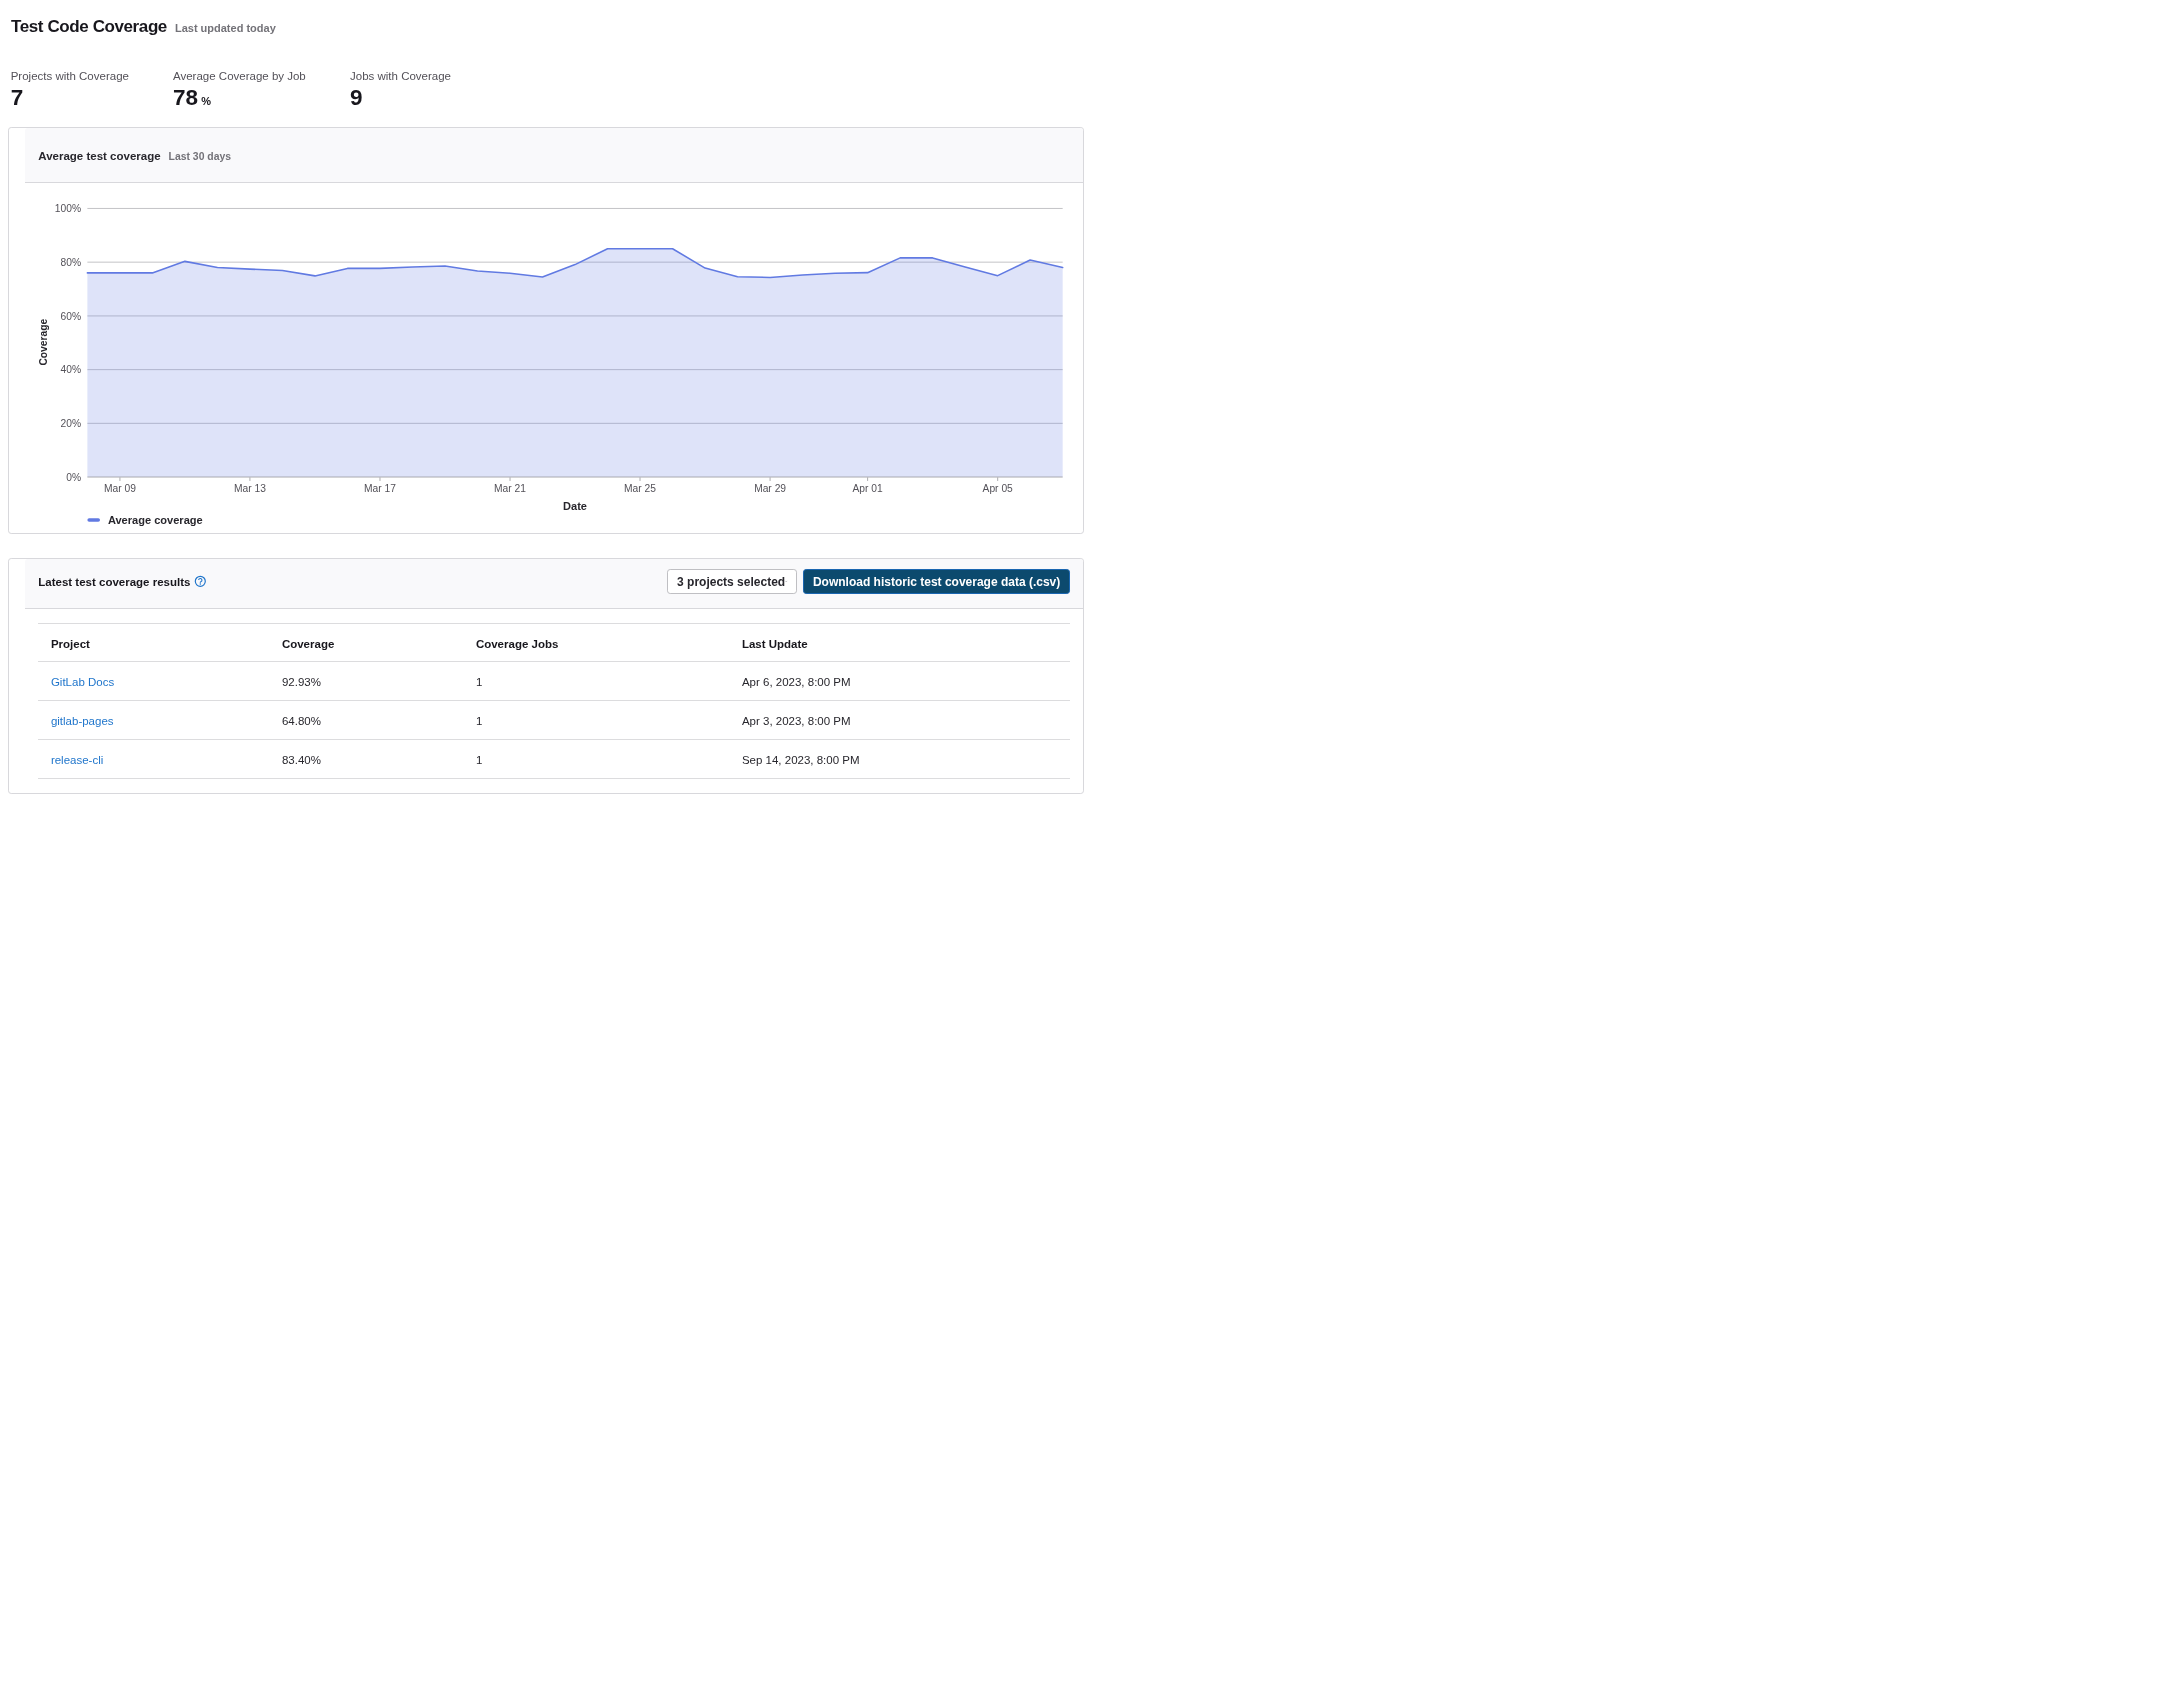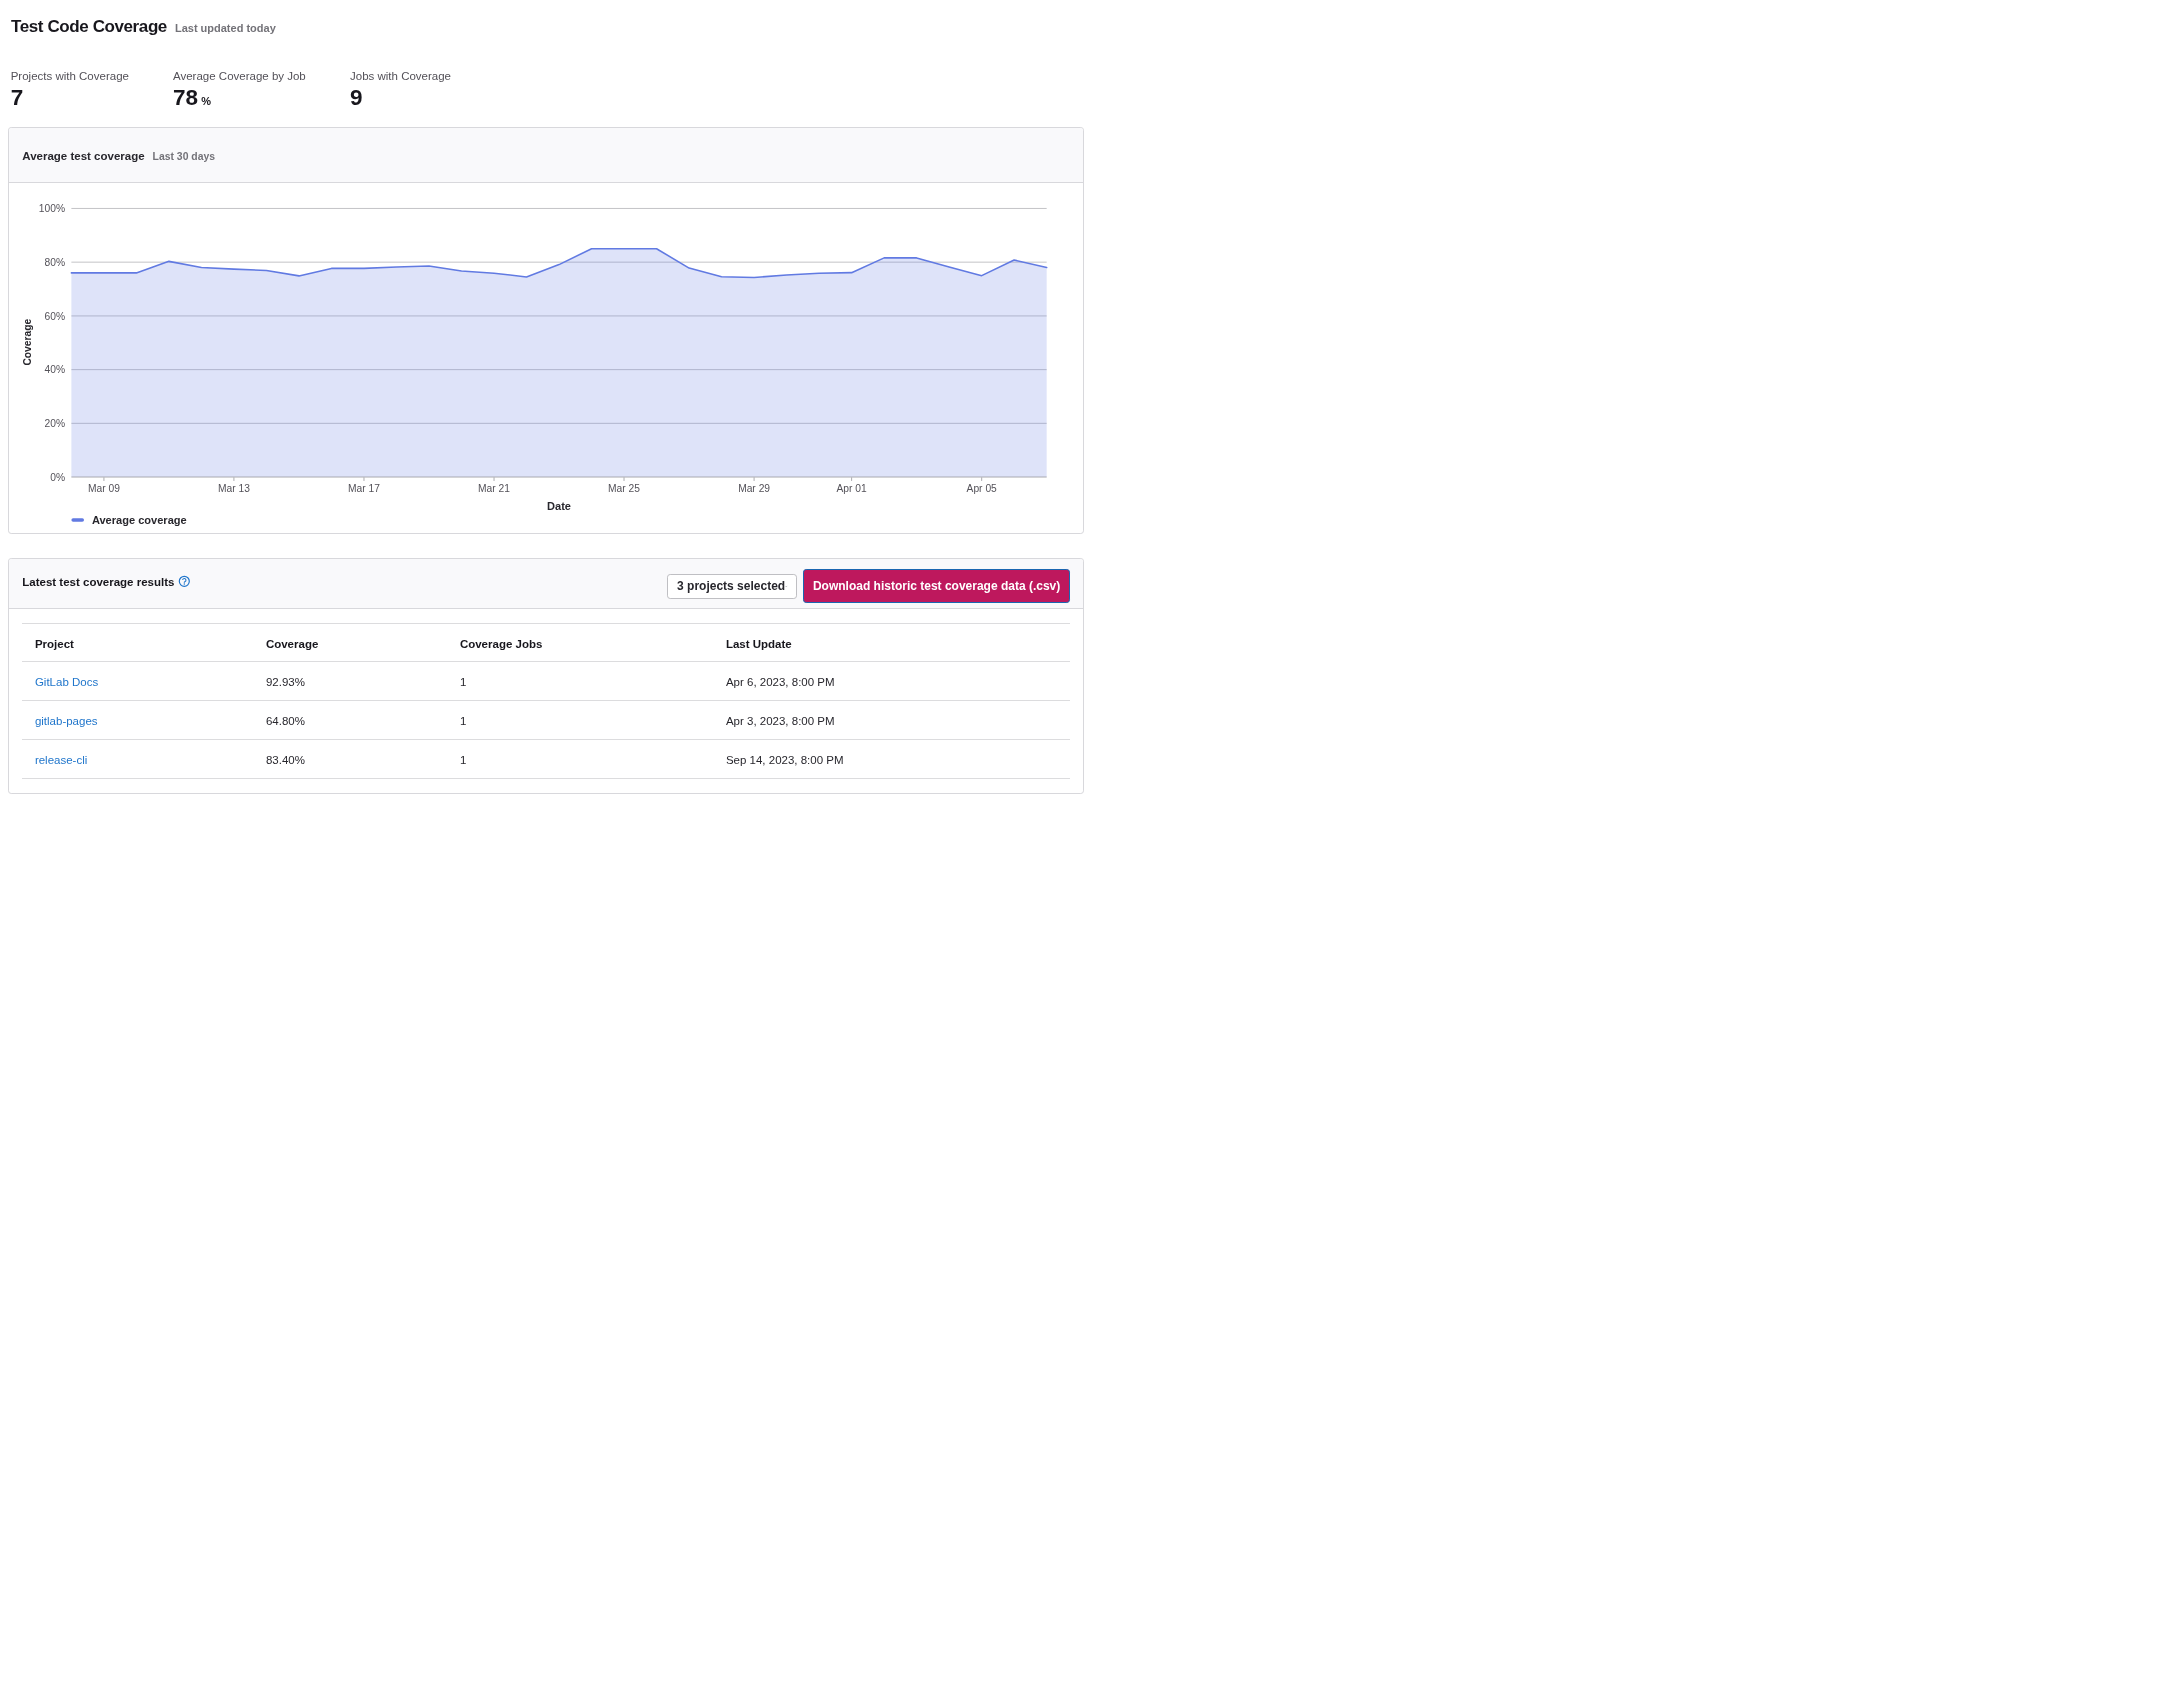--- a/index.html
+++ b/index.html
@@ -8,35 +8,35 @@
   .page { position:relative; width:1092px; height:842px; background:#fff; overflow:hidden; }
 
   .h1 { position:absolute; left:11px; top:17.4px; font-size:17px; font-weight:700; color:#18171d; line-height:20.5px; white-space:nowrap; letter-spacing:-0.4px; }
   .h1 .sub { font-size:11px; font-weight:700; color:#737278; margin-left:8px; letter-spacing:0; }
 
   .stat { position:absolute; top:68px; }
   .stat .lbl { font-size:11.5px; color:#535158; line-height:16px; }
   .stat .val { font-size:22.5px; font-weight:700; color:#18171d; line-height:24px; margin-top:2px; }
   .stat .val .unit { font-size:11px; font-weight:700; margin-left:3.2px; }
 
-  .card { position:absolute; left:8.3px; width:1076px; background:#fff; border:0.8px solid #d8d8dc; border-radius:3.2px; }
+  .card { position:absolute; left:8.3px; width:1076px; background:#fff; border:0.8px solid #d8d8dc; border-radius:3.2px;padding-left:16px; }
   .card-hd { display:flex; align-items:center; background:#f9f9fb; border-bottom:0.8px solid #d8d8dc; border-radius:3.2px 3.2px 0 0; padding:0 13px; }
   .ttl { font-size:11.5px; font-weight:700; color:#28272d; white-space:nowrap; line-height:16px; }
   .ttl .sub { font-size:10.4px; color:#737278; margin-left:8px; }
 
   #card1 { top:127px; height:407px; }
   #card1 .card-hd { height:55px; align-items:flex-start; padding-top:19.6px; }
 
   #card2 { top:558px; height:236px; }
   #card2 .card-hd { height:50px; align-items:flex-start; padding-top:10.4px; }
 
   .controls { margin-left:auto; display:flex; align-items:center;font-weight:bold; }
   .select { width:130px; height:25px; border:0.8px solid #bfbfc3; border-radius:3.2px; background:#fff; display:flex; align-items:center; padding:0 8px 0 9.5px; font-size:12px; color:#28272d; white-space:nowrap; }
   .select svg { margin-left:auto; }
-  .btn { margin-left:6.3px; height:34px; border-radius:3.2px; background:#be185d; border:0.8px solid #1a66b1; color:#fff; font-size:12px; display:flex; align-items:center; padding:0 9px; white-space:nowrap; }
+  .btn { margin-left:6.3px; height:25px; border-radius:3.2px; background:#0c4a6e; border:0.8px solid #1a66b1; color:#fff; font-size:12px; display:flex; align-items:center; padding:0 9px; white-space:nowrap; }
 
   .tblwrap { margin:14px 13px 0; }
   table { border-collapse:collapse; width:100%; font-size:11.5px; color:#28272d; table-layout:fixed; }
   th, td { text-align:left; padding:0 12.6px; font-weight:400; line-height:16px; }
   thead th { font-weight:700; color:#18171d; height:38px; vertical-align:top; padding-top:11.6px; border-top:0.8px solid #dcdcde; border-bottom:0.8px solid #dcdcde; }
   td { height:39px; vertical-align:top; padding-top:12px; border-bottom:0.8px solid #dcdcde; }
   a { color:#1f75cb; text-decoration:none; }
 </style>
 </head>
 <body>

